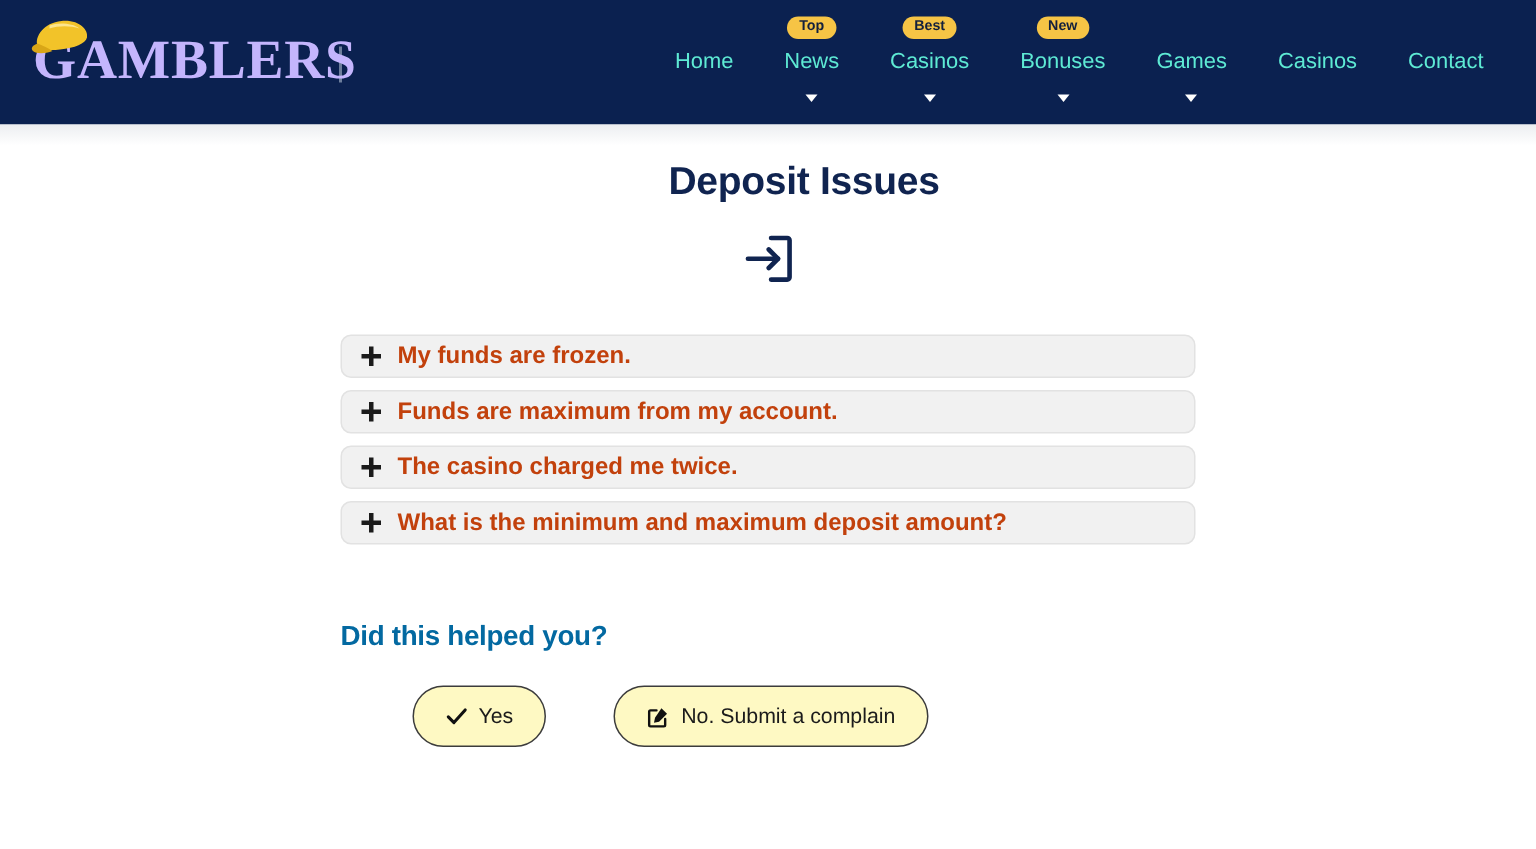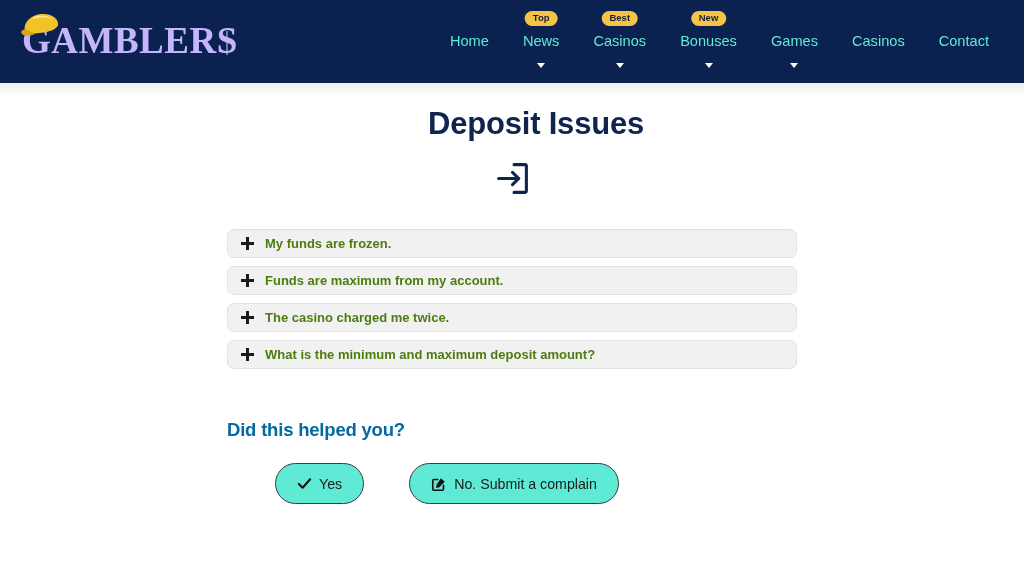--- a/index.html
+++ b/index.html
@@ -134,21 +134,21 @@
   }
 
   
   .main {
     position: relative;
     width: 1024px;
     padding-top: 22px;
   }
   .page-title {
     text-align: center;
-    font-size: 31px;
+    font-size: 26px;
     font-weight: bold;
     color: #102450;
     letter-spacing: -0.2px;
     line-height: 1.2;
     margin-left: 48px;
   }
   .title-icon-wrap {
     display: flex;
     justify-content: center;
     margin-top: 18px;
@@ -178,23 +178,23 @@
     margin-right: 10px;
   }
   .acc-plus::before, .acc-plus::after {
     content: "";
     position: absolute;
     background: #1b1b1b;
   }
   .acc-plus::before { left: 0; top: 5.5px; width: 13px; height: 2.6px; }
   .acc-plus::after  { top: 0.5px; left: 5.2px; width: 2.6px; height: 13px; }
   .acc-label {
-    font-size: 13px;
-    font-weight: bold;
-    color: #4d7c0f;
+    font-size: 16px;
+    font-weight: bold;
+    color: #c2410c;
     line-height: 1;
     white-space: nowrap;
   }
 
   
   .feedback {
     width: 570px;
     margin: 0 auto;
     padding-top: 42px;
   }
@@ -207,21 +207,21 @@
   .feedback-buttons {
     display: flex;
     align-items: center;
     margin-top: 22px;
     padding-left: 48px;
     gap: 45px;
   }
   .fb-btn {
     border: 1.6px solid #3c3c3c;
     border-radius: 27px;
-    background: #5eead4;
+    background: #fef9c3;
     height: 41px;
     display: inline-flex;
     align-items: center;
     justify-content: space-between;
     gap: 7px;
     padding: 0 21px;
     cursor: pointer;
     font-size: 14.2px;
     color: #1b1b1b;
   }

